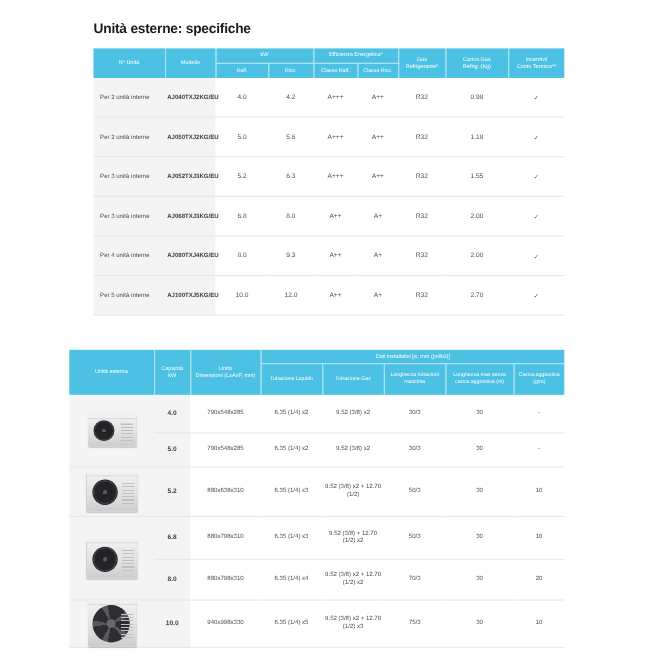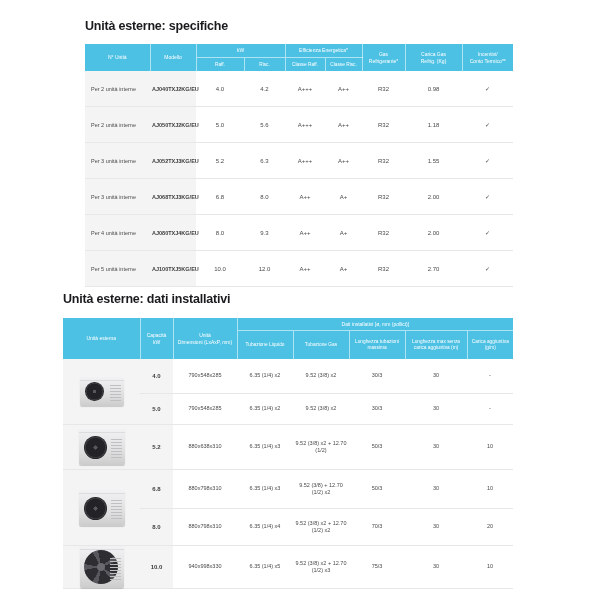--- a/index.html
+++ b/index.html
@@ -172,21 +172,20 @@
           <td class="c3">12.0</td>
           <td class="c4">A++</td>
           <td class="c5">A+</td>
           <td class="c6">R32</td>
           <td class="c7">2.70</td>
           <td class="c8">✓</td>
         </tr>
       </tbody>
   </table>
 
-  <div class="title" id="title2">Unità esterne: dati installativi</div>
 
   <table id="install-table" class="install">
     <colgroup>
       <col style="width:77px">
         <col style="width:33px">
         <col style="width:64px">
         <col style="width:56px">
       <col style="width:56px">
         <col style="width:56px">
         <col style="width:62px">

